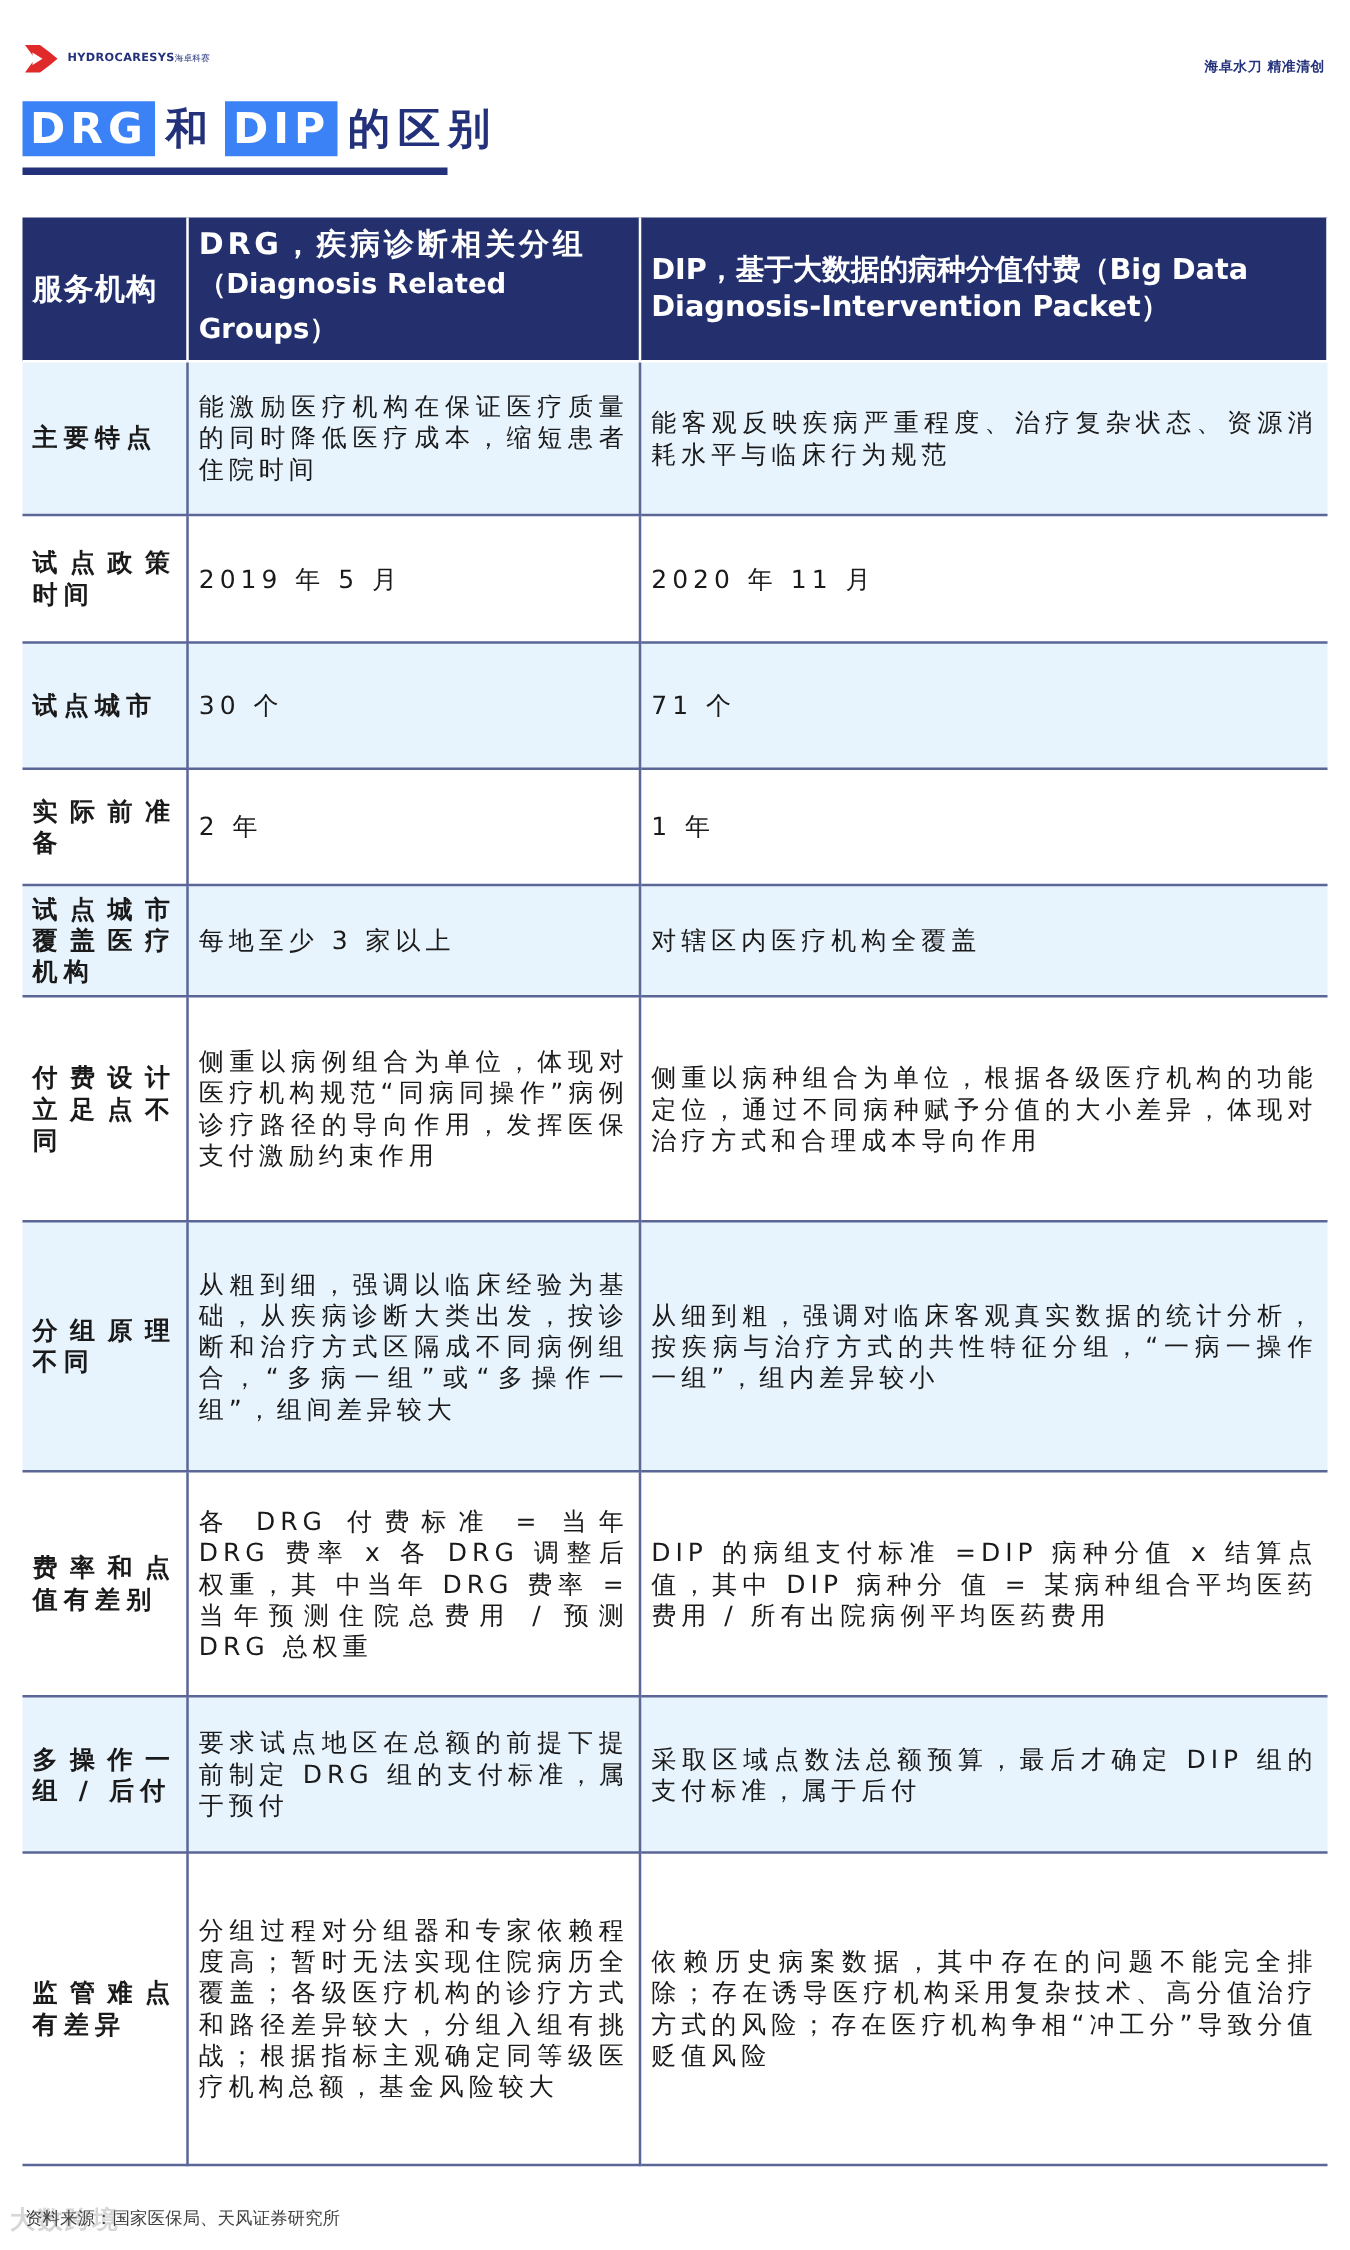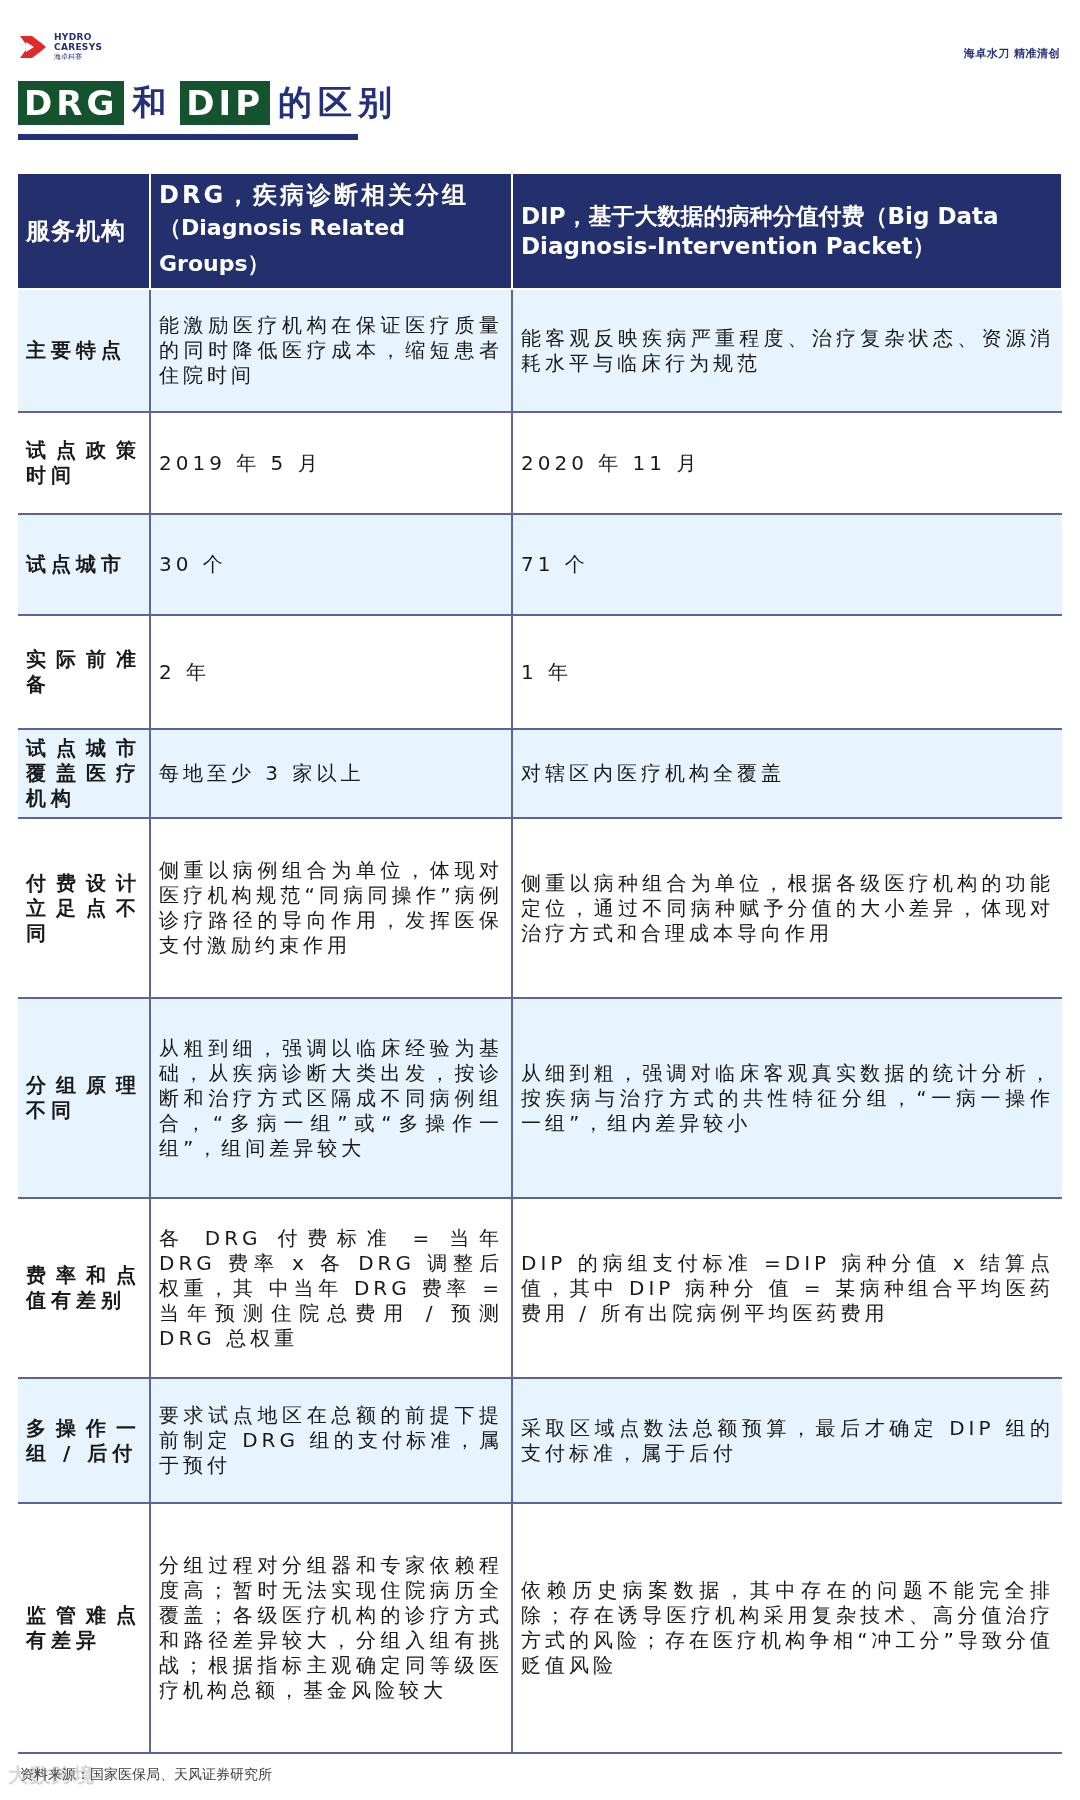--- a/index.html
+++ b/index.html
@@ -2,26 +2,26 @@
 <html><head>
 <meta charset="utf-8">
 <style>
   html, body { margin:0; padding:0; }
   body {
     width:1080px; height:1800px; background:#ffffff; position:relative; overflow:hidden;
     font-family: "DejaVu Sans", "Liberation Sans", sans-serif; color:#1a1a1a;
   }
   .logo { position:absolute; left:18px; top:32px; display:flex; align-items:center; gap:6px; }
   .logo-mark { width:30px; height:30px; position:relative; }
-  .logo-text { display:flex; flex-direction:column; line-height:10px; }
+  .logo-text { display:flex; line-height:10px; }
   .logo-en { font-size:9px; font-weight:bold; color:#23307a; letter-spacing:0.3px; }
   .logo-cn { font-size:7px; color:#23307a; }
   .slogan { position:absolute; right:20px; top:46px; font-size:11px; font-weight:bold; color:#23307a; letter-spacing:0.5px; }
   .title { position:absolute; left:18px; top:80px; display:flex; align-items:center; gap:8px; font-size:34px; font-weight:bold; color:#23307a; }
-  .title .box { background:#14532d; color:#fff; padding:0 6px; height:44px; line-height:44px; letter-spacing:4px; }
+  .title .box { background:#3b82f6; color:#fff; padding:0 6px; height:44px; line-height:44px; letter-spacing:4px; }
   .title .plain { letter-spacing:6px; }
   .title-rule { position:absolute; left:18px; top:134px; width:340px; height:6px; background:#23307a; }
 
   table.cmp {
     position:absolute; left:18px; top:174px; width:1044px;
     border-collapse:collapse; table-layout:fixed;
   }
   table.cmp col.c1 { width:132px; }
   table.cmp col.c2 { width:362px; }
   table.cmp col.c3 { width:550px; }
@@ -102,21 +102,21 @@
     <tr style="height:102px">
       <td class="label">试点政策时间</td>
       <td>2019 年 5 月</td>
       <td>2020 年 11 月</td>
     </tr>
     <tr class="alt" style="height:101px">
       <td class="label">试点城市</td>
       <td>30 个</td>
       <td>71 个</td>
     </tr>
-    <tr style="height:114px">
+    <tr style="height:93px">
       <td class="label">实际前准备</td>
       <td>2 年</td>
       <td>1 年</td>
     </tr>
     <tr class="alt" style="height:87px">
       <td class="label">试点城市覆盖医疗机构</td>
       <td>每地至少 3 家以上</td>
       <td>对辖区内医疗机构全覆盖</td>
     </tr>
     <tr style="height:180px">

